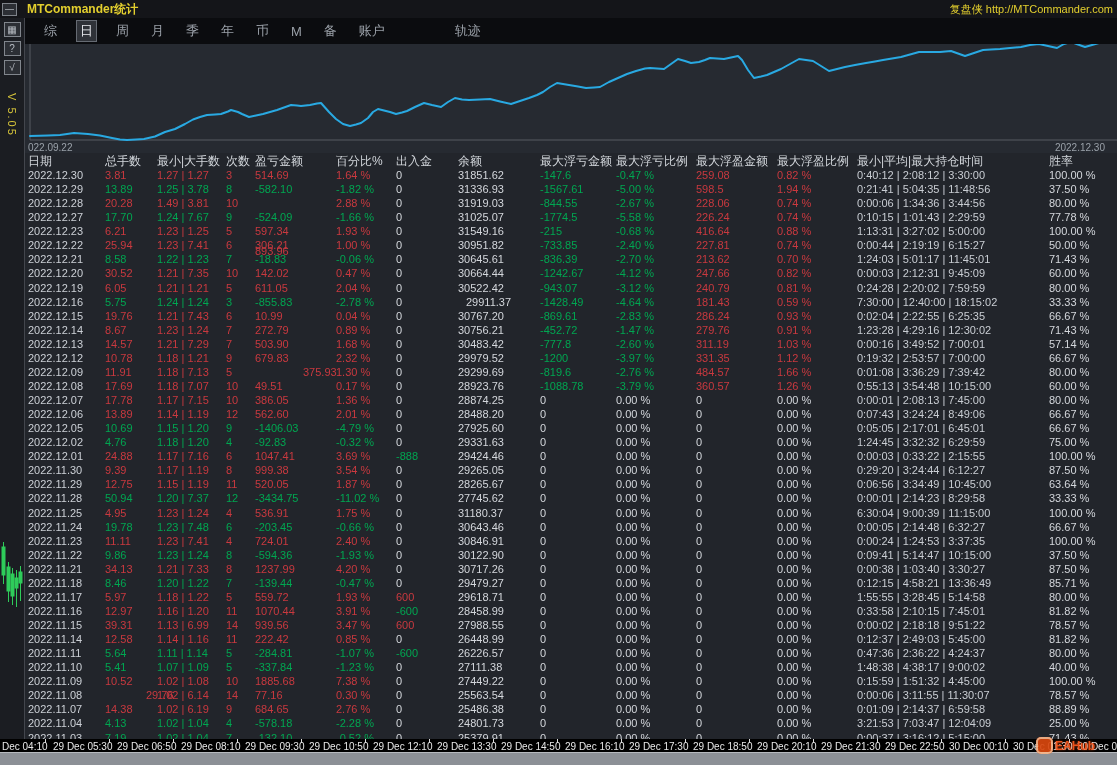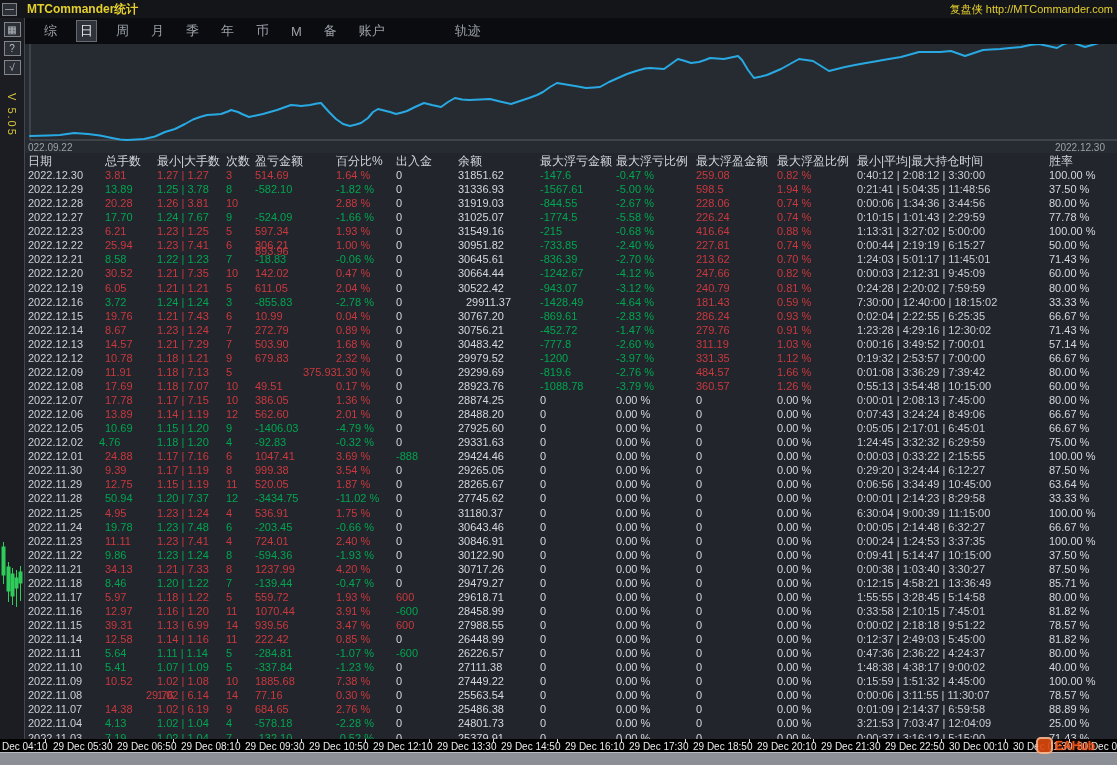--- a/index.html
+++ b/index.html
@@ -172,21 +172,21 @@
           <span class="cell" style="left: 515px; color: rgb(0, 166, 81);">-1567.61</span>
           <span class="cell" style="left: 591px; color: rgb(0, 166, 81);">-5.00 %</span>
           <span class="cell" style="left: 671px; color: rgb(201, 57, 63);">598.5</span>
           <span class="cell" style="left: 752px; color: rgb(201, 57, 63);">1.94 %</span>
           <span class="cell" style="left: 832px; color: rgb(201, 205, 211);">0:21:41 | 5:04:35 | 11:48:56</span>
           <span class="cell" style="left: 1024px; color: rgb(212, 215, 220);">37.50 %</span>
         </div>
         <div class="row">
           <span class="cell" style="left: 3px; color: rgb(204, 208, 214);">2022.12.28</span>
           <span class="cell" style="left: 80px; color: rgb(201, 57, 63);">20.28</span>
-          <span class="cell" style="left: 132px; color: rgb(201, 57, 63);">1.26 | 3.81</span>
+          <span class="cell" style="left: 132px; color: rgb(201, 57, 63);">1.49 | 3.81</span>
           <span class="cell" style="left: 201px; color: rgb(201, 57, 63);">10</span>
           <span class="cell" style="left: 230px; color: rgb(201, 57, 63); margin-top: 48px;">893.96</span>
           <span class="cell" style="left: 311px; color: rgb(201, 57, 63);">2.88 %</span>
           <span class="cell" style="left: 371px; color: rgb(212, 215, 220);">0</span>
           <span class="cell" style="left: 433px; color: rgb(212, 215, 220);">31919.03</span>
           <span class="cell" style="left: 515px; color: rgb(0, 166, 81);">-844.55</span>
           <span class="cell" style="left: 591px; color: rgb(0, 166, 81);">-2.67 %</span>
           <span class="cell" style="left: 671px; color: rgb(201, 57, 63);">228.06</span>
           <span class="cell" style="left: 752px; color: rgb(201, 57, 63);">0.74 %</span>
           <span class="cell" style="left: 832px; color: rgb(201, 205, 211);">0:00:06 | 1:34:36 | 3:44:56</span>
@@ -283,21 +283,21 @@
           <span class="cell" style="left: 433px; color: rgb(212, 215, 220);">30522.42</span>
           <span class="cell" style="left: 515px; color: rgb(0, 166, 81);">-943.07</span>
           <span class="cell" style="left: 591px; color: rgb(0, 166, 81);">-3.12 %</span>
           <span class="cell" style="left: 671px; color: rgb(201, 57, 63);">240.79</span>
           <span class="cell" style="left: 752px; color: rgb(201, 57, 63);">0.81 %</span>
           <span class="cell" style="left: 832px; color: rgb(201, 205, 211);">0:24:28 | 2:20:02 | 7:59:59</span>
           <span class="cell" style="left: 1024px; color: rgb(212, 215, 220);">80.00 %</span>
         </div>
         <div class="row">
           <span class="cell" style="left: 3px; color: rgb(204, 208, 214);">2022.12.16</span>
-          <span class="cell" style="left: 80px; color: rgb(0, 166, 81);">3.72</span>
+          <span class="cell" style="left: 80px; color: rgb(0, 166, 81);">5.75</span>
           <span class="cell" style="left: 132px; color: rgb(0, 166, 81);">1.24 | 1.24</span>
           <span class="cell" style="left: 201px; color: rgb(0, 166, 81);">3</span>
           <span class="cell" style="left: 230px; color: rgb(0, 166, 81);">-855.83</span>
           <span class="cell" style="left: 311px; color: rgb(0, 166, 81);">-2.78 %</span>
           <span class="cell" style="left: 371px; color: rgb(212, 215, 220);">0</span>
           <span class="cell" style="left: 433px; color: rgb(212, 215, 220); margin-left: 8px;">29911.37</span>
           <span class="cell" style="left: 515px; color: rgb(0, 166, 81);">-1428.49</span>
           <span class="cell" style="left: 591px; color: rgb(0, 166, 81);">-4.64 %</span>
           <span class="cell" style="left: 671px; color: rgb(201, 57, 63);">181.43</span>
           <span class="cell" style="left: 752px; color: rgb(201, 57, 63);">0.59 %</span>
@@ -443,21 +443,21 @@
           <span class="cell" style="left: 433px; color: rgb(212, 215, 220);">27925.60</span>
           <span class="cell" style="left: 515px; color: rgb(212, 215, 220);">0</span>
           <span class="cell" style="left: 591px; color: rgb(212, 215, 220);">0.00 %</span>
           <span class="cell" style="left: 671px; color: rgb(212, 215, 220);">0</span>
           <span class="cell" style="left: 752px; color: rgb(212, 215, 220);">0.00 %</span>
           <span class="cell" style="left: 832px; color: rgb(201, 205, 211);">0:05:05 | 2:17:01 | 6:45:01</span>
           <span class="cell" style="left: 1024px; color: rgb(212, 215, 220);">66.67 %</span>
         </div>
         <div class="row">
           <span class="cell" style="left: 3px; color: rgb(204, 208, 214);">2022.12.02</span>
-          <span class="cell" style="left: 74px; color: rgb(0, 166, 81); text-align: center;">4.76</span>
+          <span class="cell" style="left: 80px; color: rgb(0, 166, 81); text-align: center;">4.76</span>
           <span class="cell" style="left: 132px; color: rgb(0, 166, 81);">1.18 | 1.20</span>
           <span class="cell" style="left: 201px; color: rgb(0, 166, 81);">4</span>
           <span class="cell" style="left: 230px; color: rgb(0, 166, 81);">-92.83</span>
           <span class="cell" style="left: 311px; color: rgb(0, 166, 81);">-0.32 %</span>
           <span class="cell" style="left: 371px; color: rgb(212, 215, 220);">0</span>
           <span class="cell" style="left: 433px; color: rgb(212, 215, 220);">29331.63</span>
           <span class="cell" style="left: 515px; color: rgb(212, 215, 220);">0</span>
           <span class="cell" style="left: 591px; color: rgb(212, 215, 220);">0.00 %</span>
           <span class="cell" style="left: 671px; color: rgb(212, 215, 220);">0</span>
           <span class="cell" style="left: 752px; color: rgb(212, 215, 220);">0.00 %</span>

